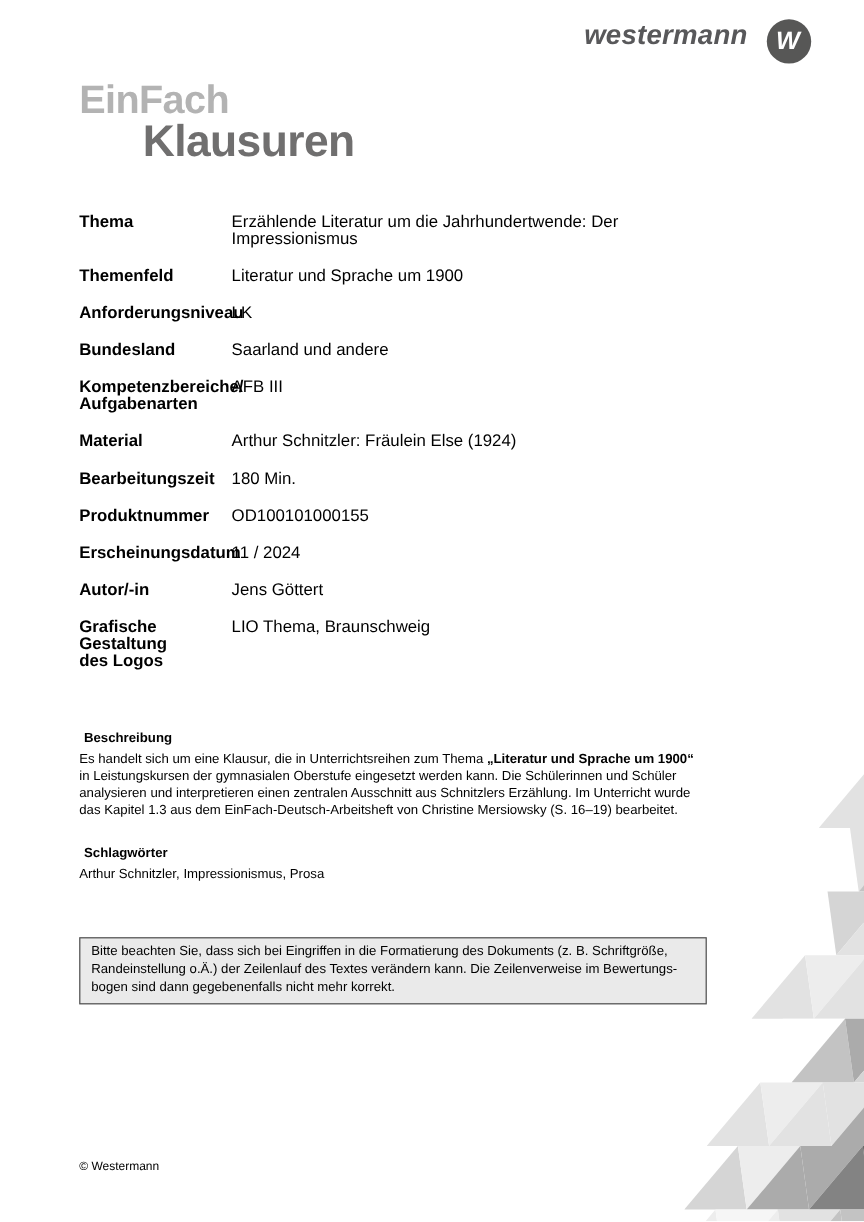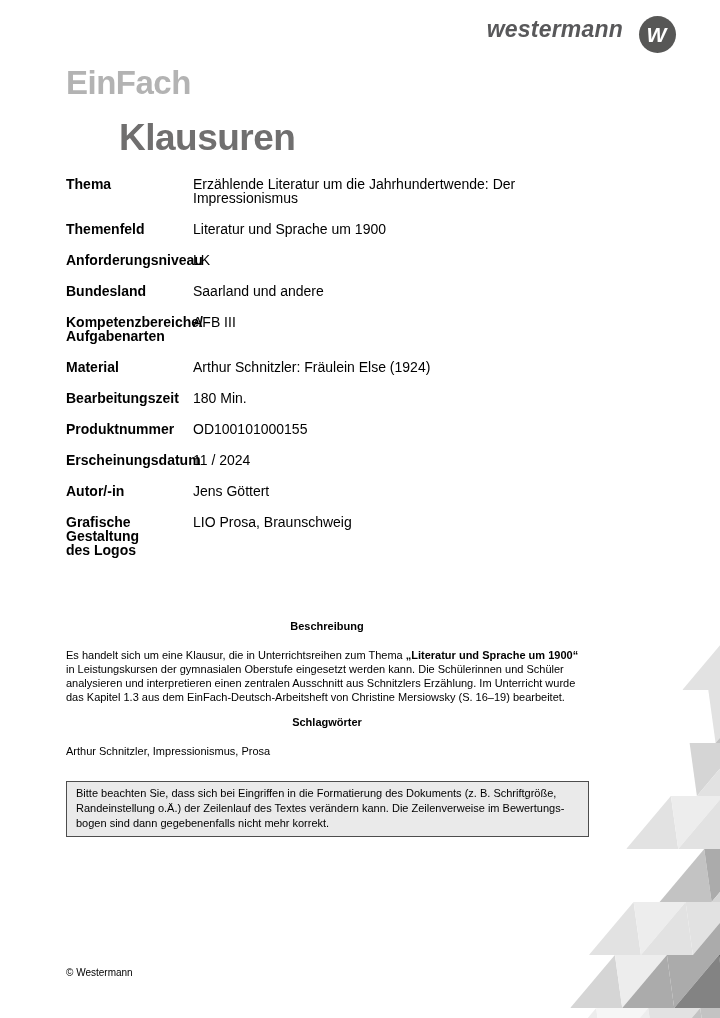--- a/index.html
+++ b/index.html
@@ -8,31 +8,31 @@
     font-family:"Liberation Sans",sans-serif;color:#000;
   }
   
   .brand{position:absolute;top:16px;right:44px;display:flex;align-items:flex-start;gap:16px;}
   .brand-wordmark{font-style:italic;font-weight:600;font-size:23px;letter-spacing:.2px;color:#58585a;}
   .brand-circle{width:37px;height:37px;border-radius:50%;background:#575756;display:flex;align-items:center;justify-content:center;}
   .brand-circle span{color:#fff;font-style:italic;font-weight:bold;font-size:21px;line-height:1;transform:translateX(-1px);}
   
   .series{position:absolute;left:66px;top:66px;font-weight:bold;line-height:1;}
   .series-l1{font-size:33px;color:#b3b3b3;letter-spacing:-0.5px;}
-  .series-l2{font-size:37px;color:#706f6f;letter-spacing:-0.5px;margin-left:53px;margin-top:20px;}
+  .series-l2{font-size:37px;color:#706f6f;letter-spacing:-0.5px;margin-left:53px;margin-top:0;}
   
   .meta{position:absolute;left:66px;top:177px;width:540px;font-size:14px;line-height:14px;}
   .meta-row{display:flex;margin-bottom:17px;}
   .meta-row.gap{margin-top:17px;}
   .meta-row.gap2{margin-top:7px;}
   .meta-label{width:127px;flex:none;font-weight:bold;white-space:pre-line;}
   .meta-value{flex:1;}
   
   .description{position:absolute;left:66px;top:604px;width:522px;font-size:11px;line-height:14px;}
-  .description h3,.keywords h3{margin:15px;font-size:11px;line-height:14px;font-weight:bold;text-align:center;}
+  .description h3,.keywords h3{margin:4px;font-size:11px;line-height:14px;font-weight:bold;}
   .description p{margin:0;}
   .description p b{font-weight:bold;}
   
   .keywords{position:absolute;left:66px;top:700px;width:522px;font-size:11px;line-height:14px;}
   .keywords p{margin:0;}
   
   .notice{
     position:absolute;left:66px;top:781px;width:523px;box-sizing:border-box;
     background:#eaeaea;border:1px solid #4d4d4d;padding:4px 9px 5px 9px;
     font-size:11px;line-height:15px;
@@ -97,21 +97,21 @@
       <div class="meta-label">Erscheinungsdatum</div>
       <div class="meta-value">11 / 2024</div>
     </div>
     <div class="meta-row gap">
       <div class="meta-label">Autor/-in</div>
       <div class="meta-value">Jens Göttert</div>
     </div>
     <div class="meta-row gap2">
       <div class="meta-label">Grafische Gestaltung
 des Logos</div>
-      <div class="meta-value">LIO Prosa, Braunschweig</div>
+      <div class="meta-value">LIO Thema, Braunschweig</div>
     </div>
   </div>
 
   <div class="description">
     <h3>Beschreibung</h3>
     <p><span>Es handelt sich um eine Klausur, die in Unterrichtsreihen zum Thema </span><b>„Literatur und Sprache um 1900“</b><span> in Leistungskursen der gymnasialen Oberstufe eingesetzt werden kann. Die Schülerinnen und Schüler analysieren und interpretieren einen zentralen Ausschnitt aus Schnitzlers Erzählung. Im Unterricht wurde das Kapitel 1.3 aus dem EinFach-Deutsch-Arbeitsheft von Christine Mersiowsky (S. 16–19) bearbeitet.</span></p>
   </div>
 
   <div class="keywords">
     <h3>Schlagwörter</h3>

